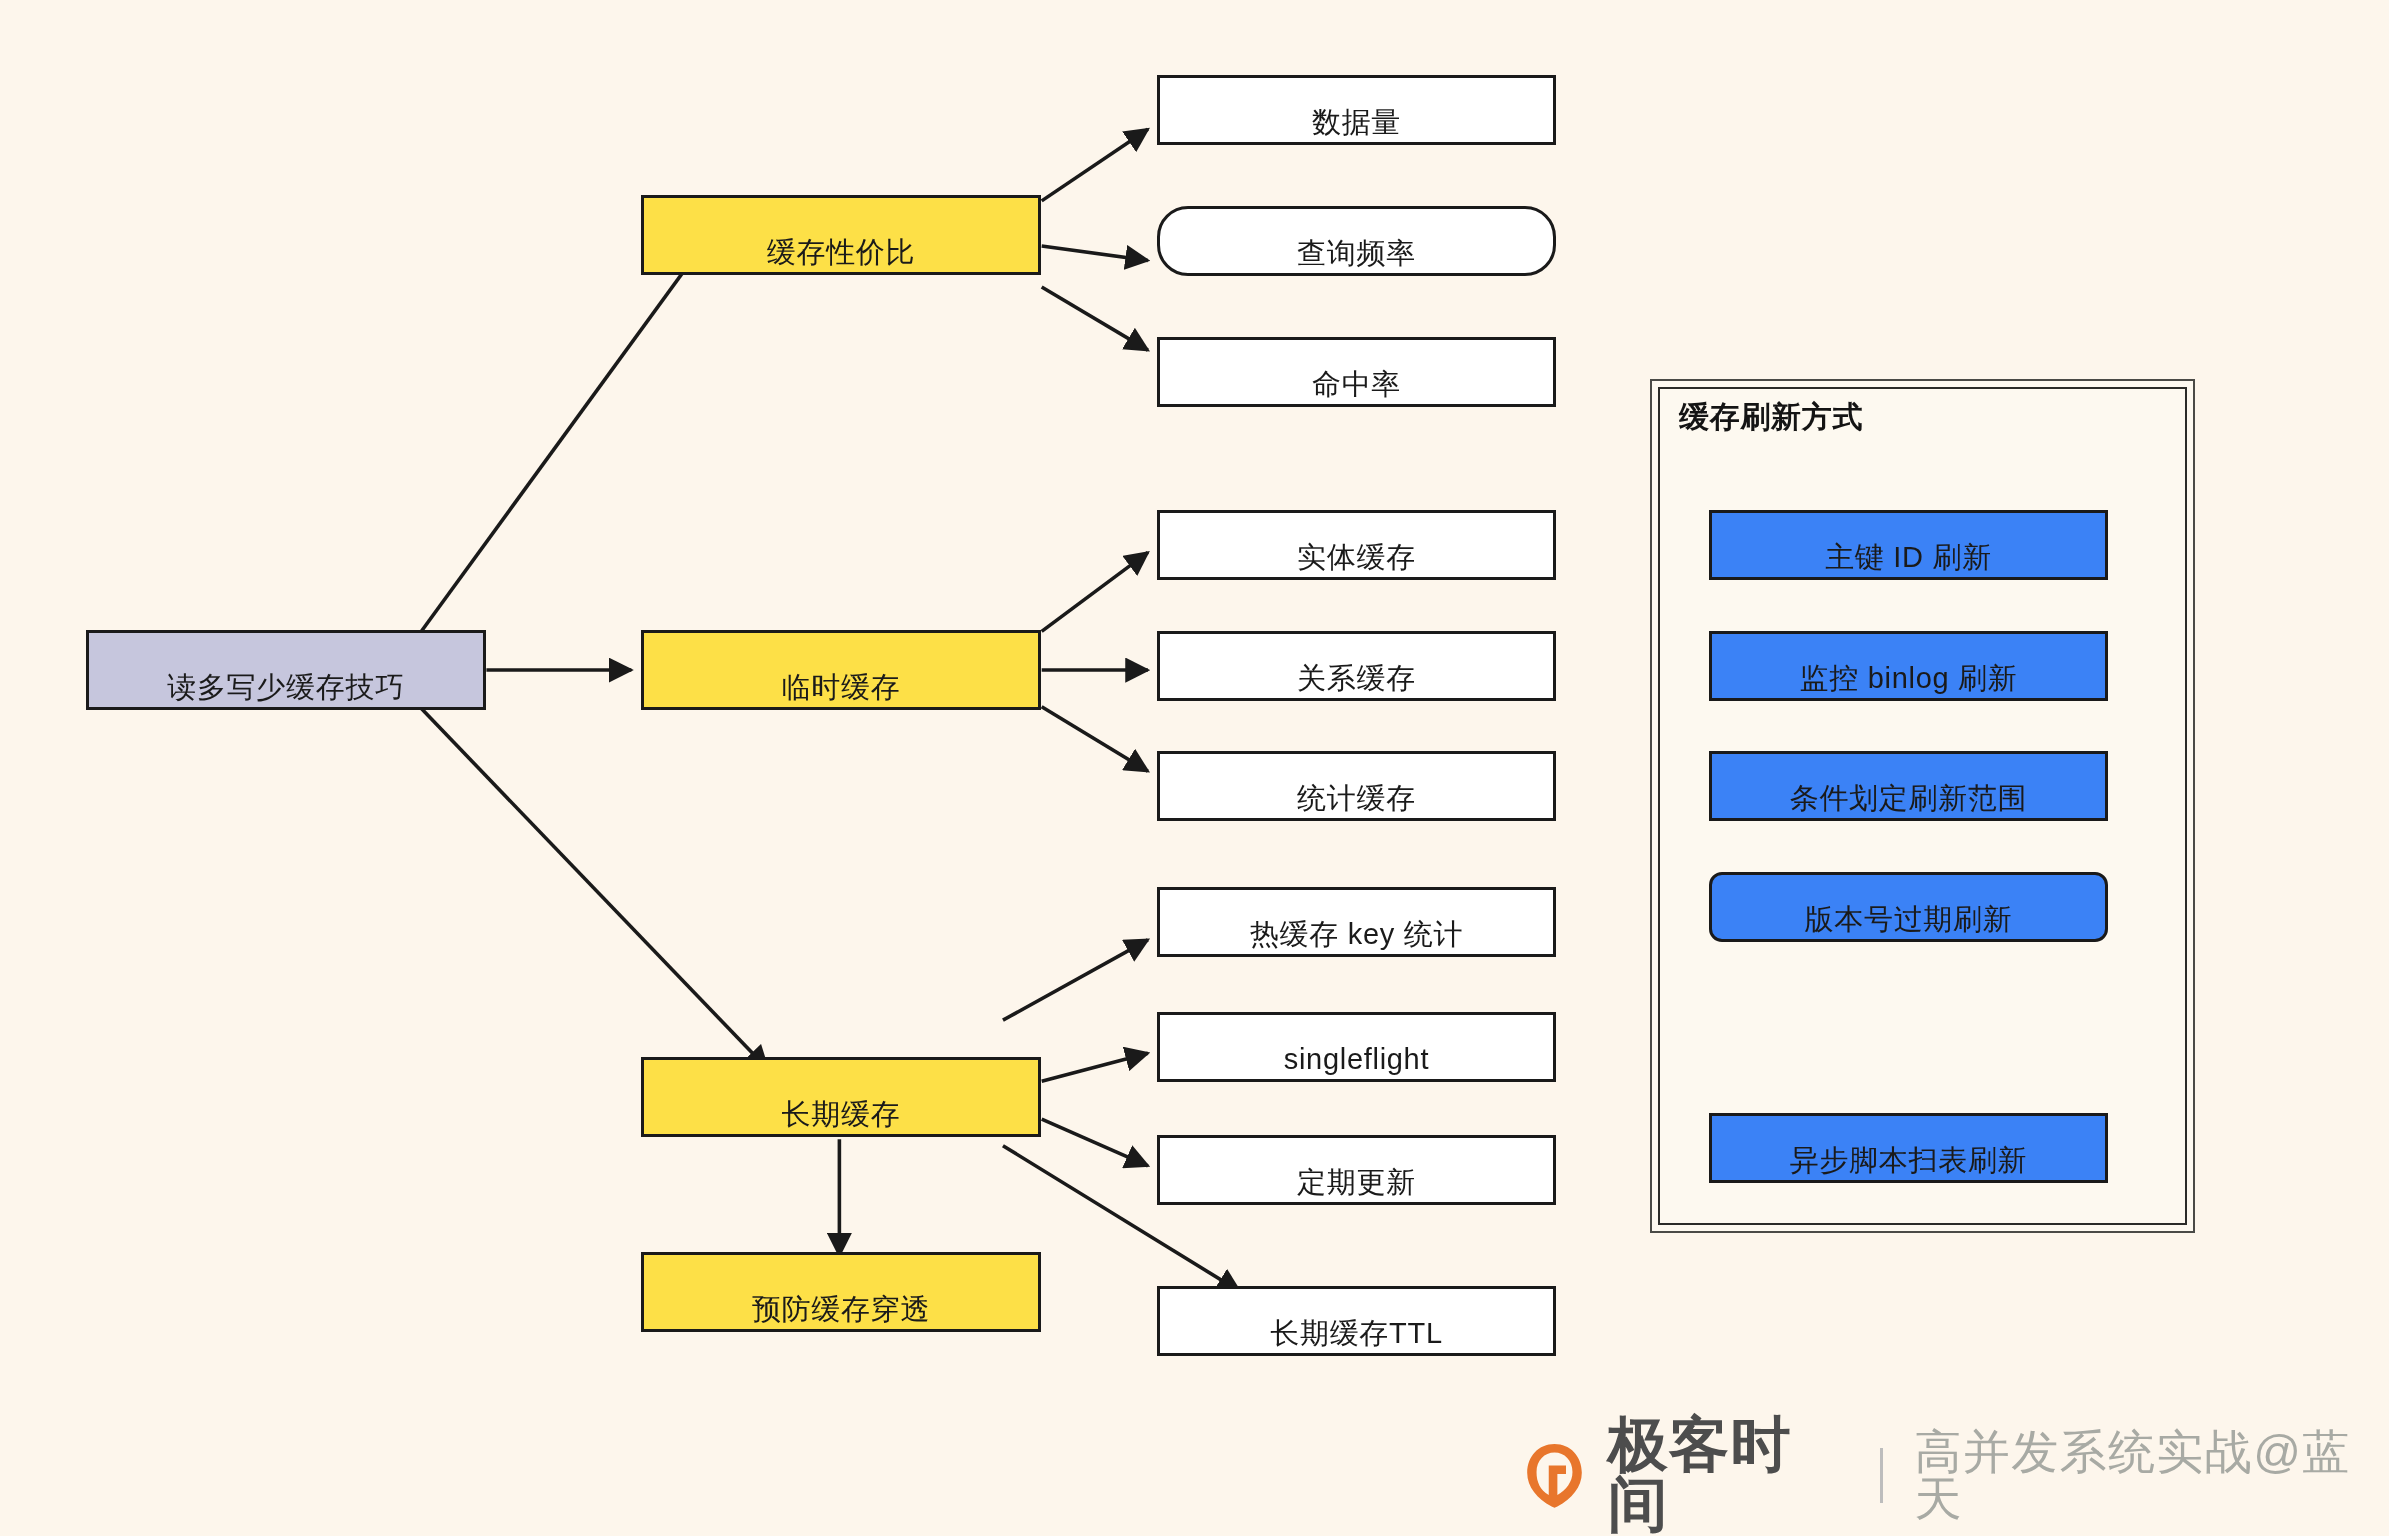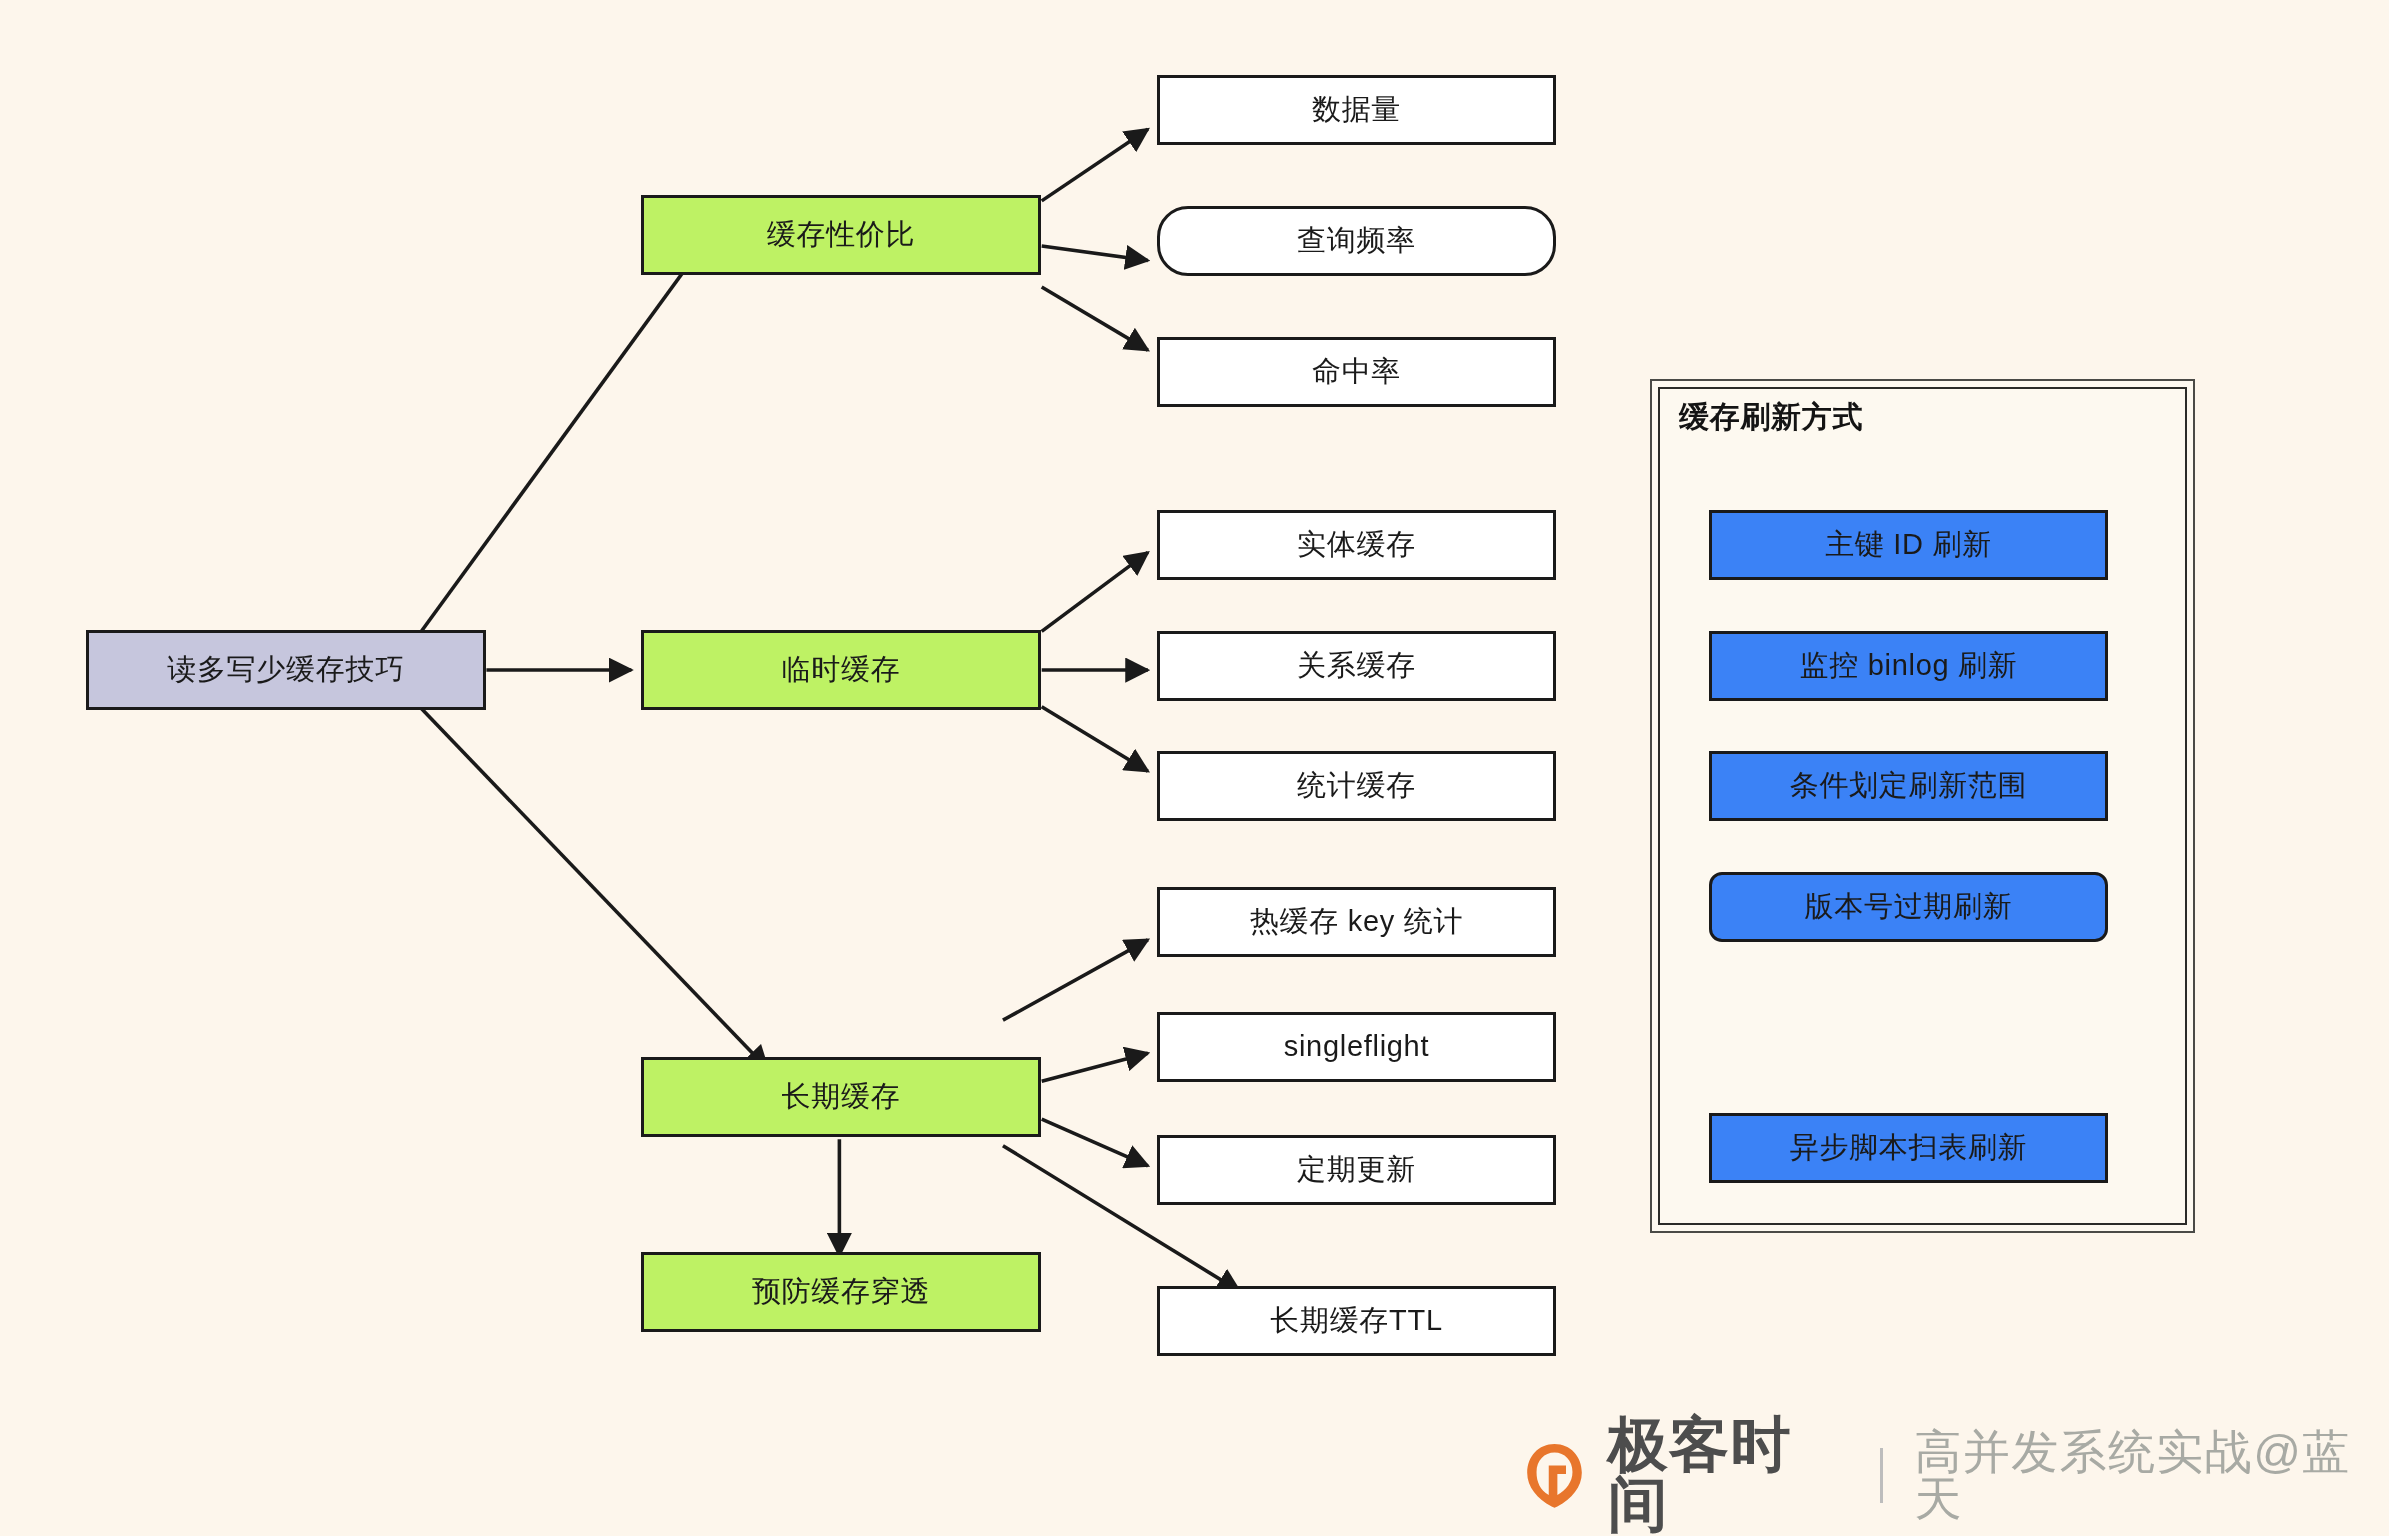--- a/index.html
+++ b/index.html
@@ -26,33 +26,33 @@
     left: 0; top: 0;
     width: 2389px;
     height: 1536px;
     pointer-events: none;
   }
   .node {
     position: absolute;
     box-sizing: border-box;
     border: 3.6px solid #1a1a1a;
     display: flex;
-    align-items: center;
+    align-items: flex-end;
     justify-content: center;
     text-align: center;
     color: #1a1a1a;
     font-size: 29px;
     line-height: 1.3;
     letter-spacing: 0.7px;
   }
   .node.root {
     background: #c6c6dd;
   }
   .node.branch {
-    background: #bef264;
+    background: #fde047;
   }
   .node.leaf {
     background: #ffffff;
   }
   .node.refresh-item {
     background: #3b82f6;
   }
 
   
   .panel {

